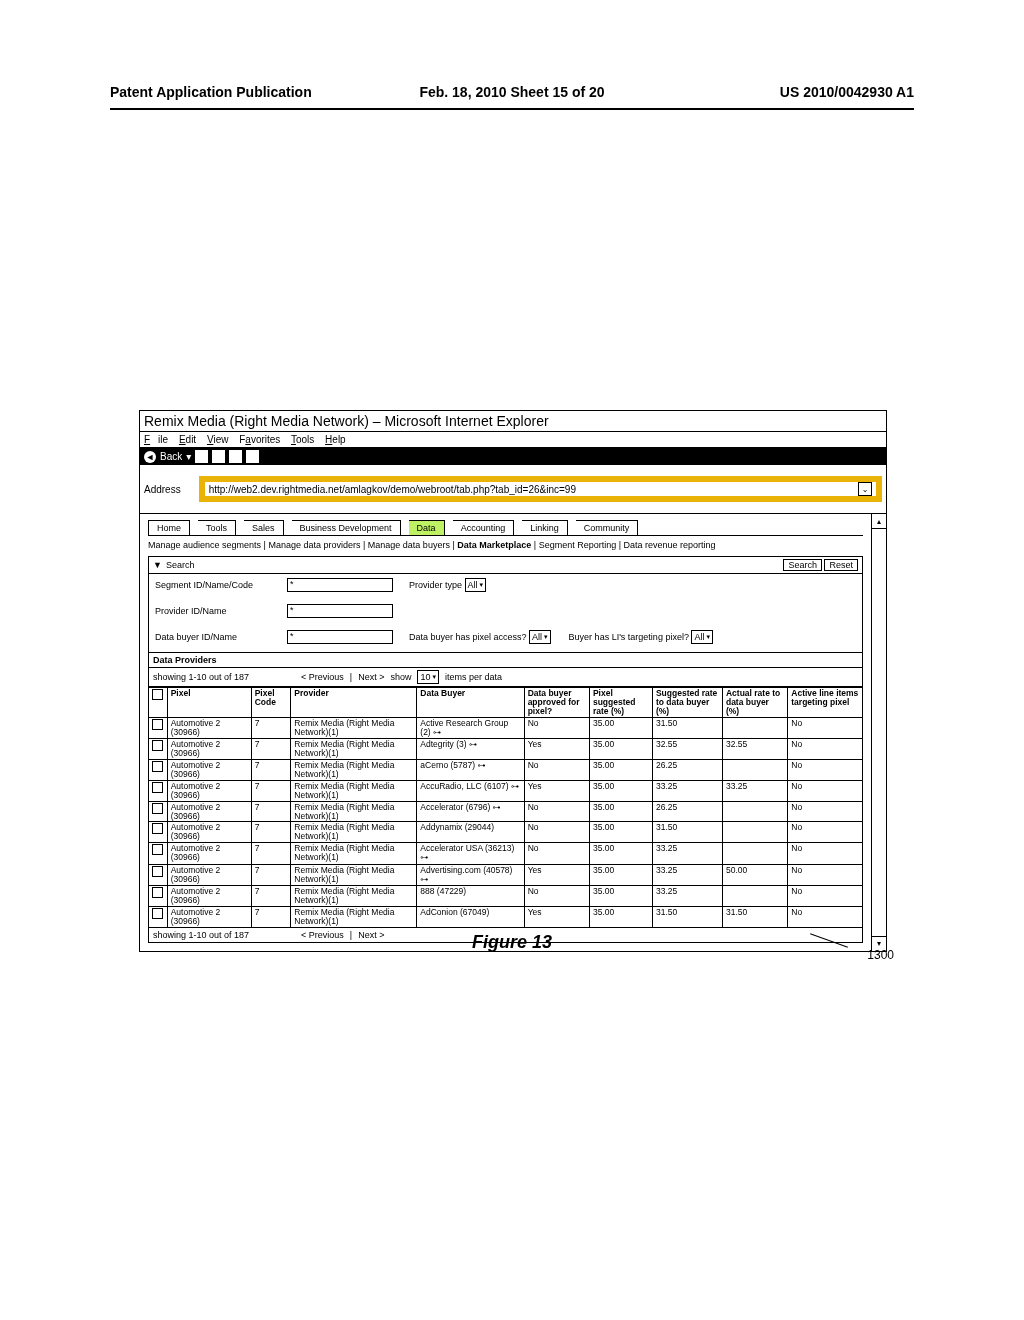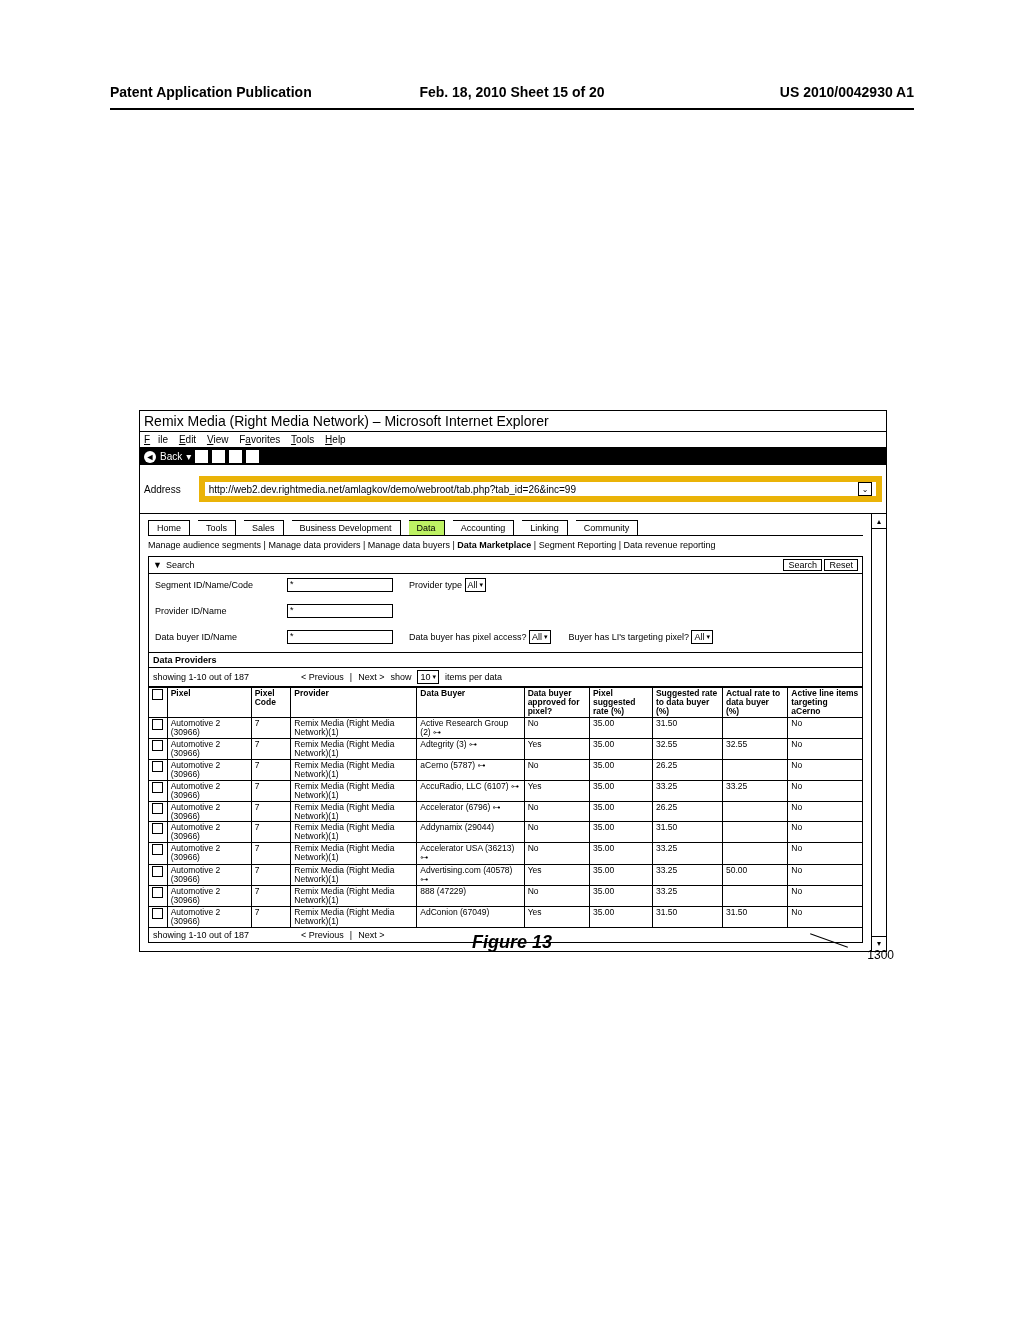--- a/index.html
+++ b/index.html
@@ -200,21 +200,21 @@
               <tr id="thead-row">
                 <th><span class="chk"></span></th>
                 <th>Pixel</th>
                 <th>Pixel Code</th>
                 <th>Provider</th>
                 <th>Data Buyer</th>
                 <th>Data buyer approved for pixel?</th>
                 <th>Pixel suggested rate (%)</th>
                 <th>Suggested rate to data buyer (%)</th>
                 <th>Actual rate to data buyer (%)</th>
-                <th>Active line items targeting aCerno</th>
+                <th>Active line items targeting pixel</th>
               </tr>
             </thead>
           <tbody id="tbody">
               <tr>
                 <td><span class="chk"></span></td>
                 <td>Automotive 2 (30966)</td>
                 <td>7</td>
                 <td>Remix Media (Right Media Network)(1)</td>
                 <td>Active Research Group (2) <span class="linkicn">⊶</span></td>
                 <td>No</td>

